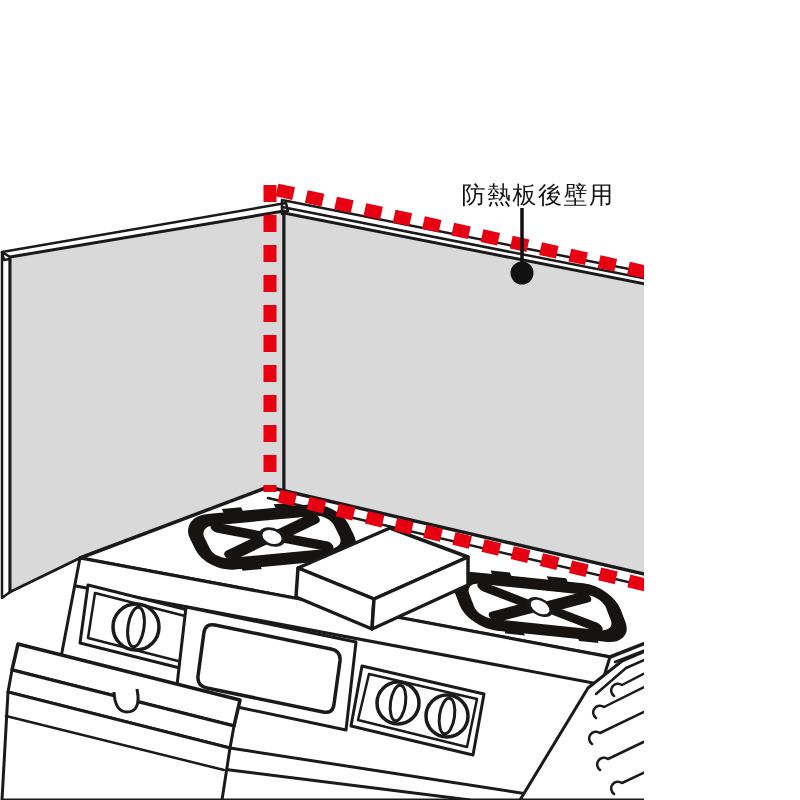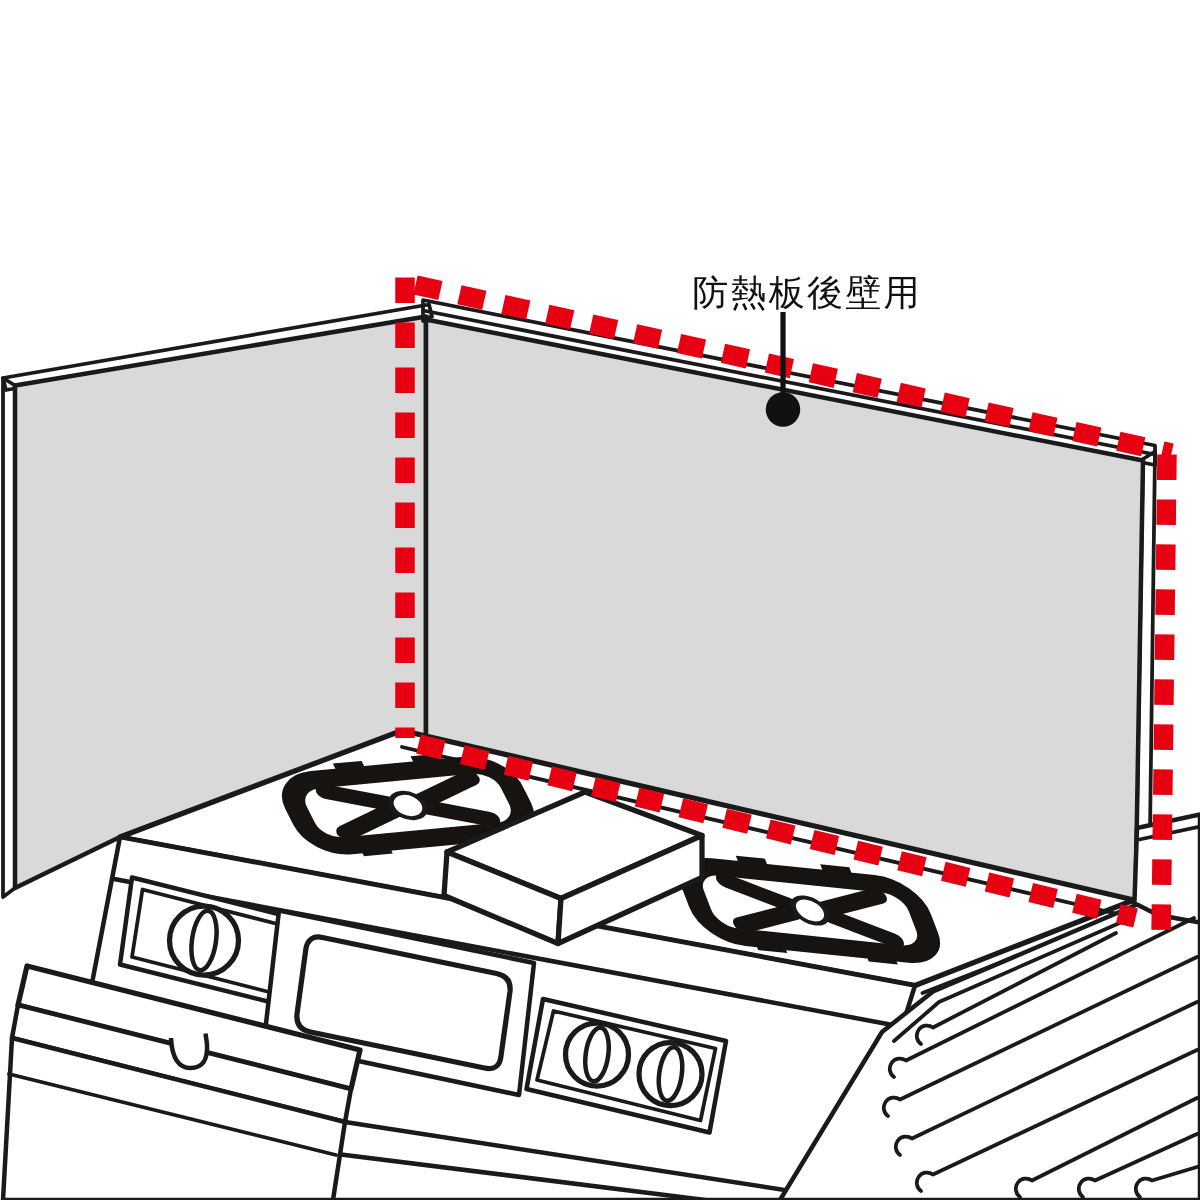--- a/index.html
+++ b/index.html
@@ -1,16 +1,16 @@
 <!DOCTYPE html>
 <html><head>
 <meta charset="utf-8">
 <style>
   html,body{margin:0;padding:0;background:#fff;}
-  .stage{width:800px;height:800px;position:relative;overflow:hidden;}
+  .stage{width:644px;height:800px;position:relative;overflow:hidden;}
   svg{display:block;}
   .ln{fill:none;stroke:#1a1a1a;stroke-width:3;stroke-linecap:round;stroke-linejoin:round;}
   .ln25{fill:none;stroke:#1a1a1a;stroke-width:2.5;stroke-linecap:round;stroke-linejoin:round;}
   .wf{fill:#ffffff;stroke:#1a1a1a;stroke-width:3;stroke-linejoin:round;}
   .wf35{fill:#ffffff;stroke:#1a1a1a;stroke-width:3.5;stroke-linejoin:round;}
   .gry{stroke:#1a1a1a;stroke-width:3;stroke-linejoin:round;}
   .blk{fill:#161310;stroke:none;}
   .ring{fill:none;stroke:#161310;stroke-width:15;stroke-linejoin:round;}
   .arm{fill:none;stroke:#161310;stroke-width:13;stroke-linecap:round;}
   .dash{fill:none;stroke-width:13;stroke-dasharray:17 13;stroke-linecap:butt;}

